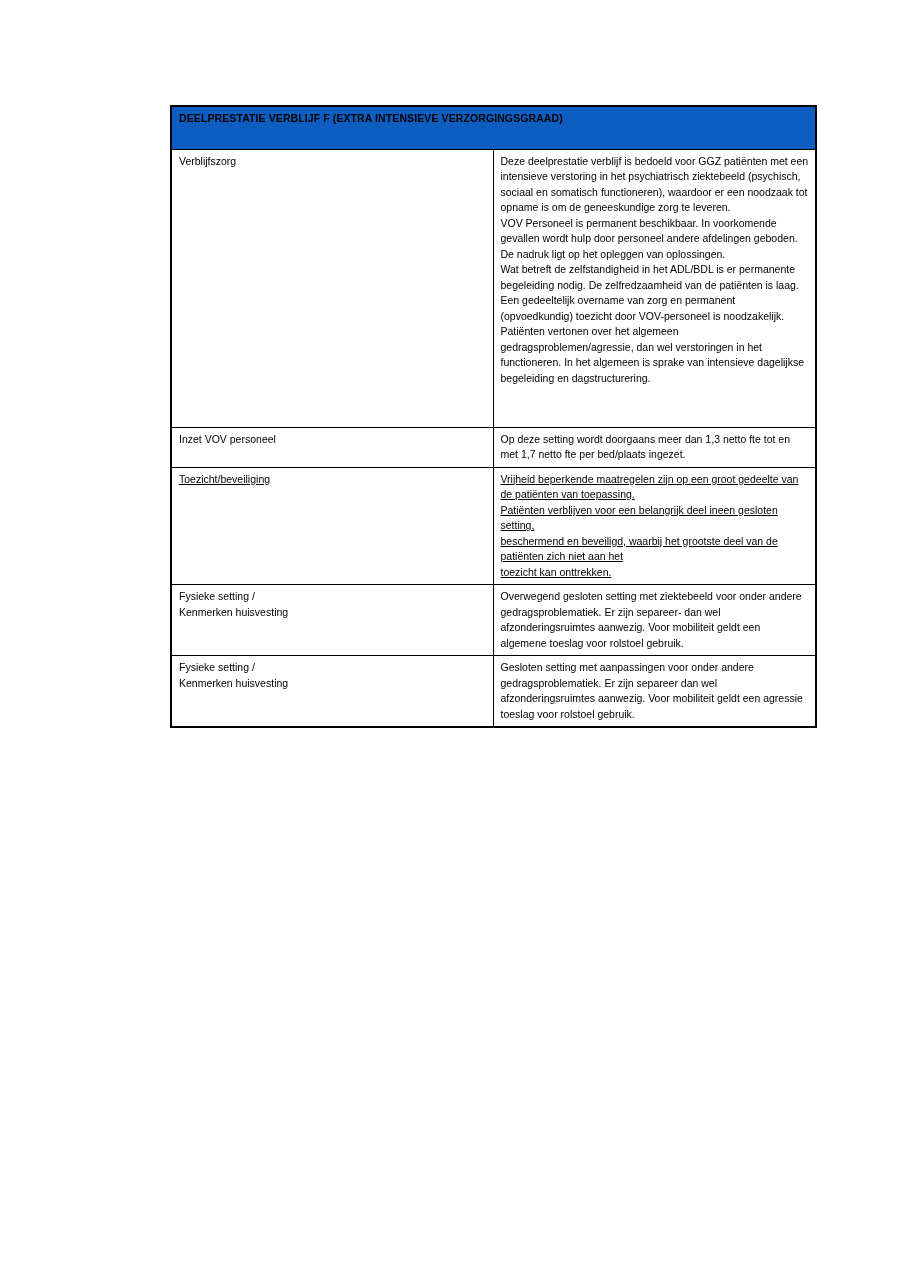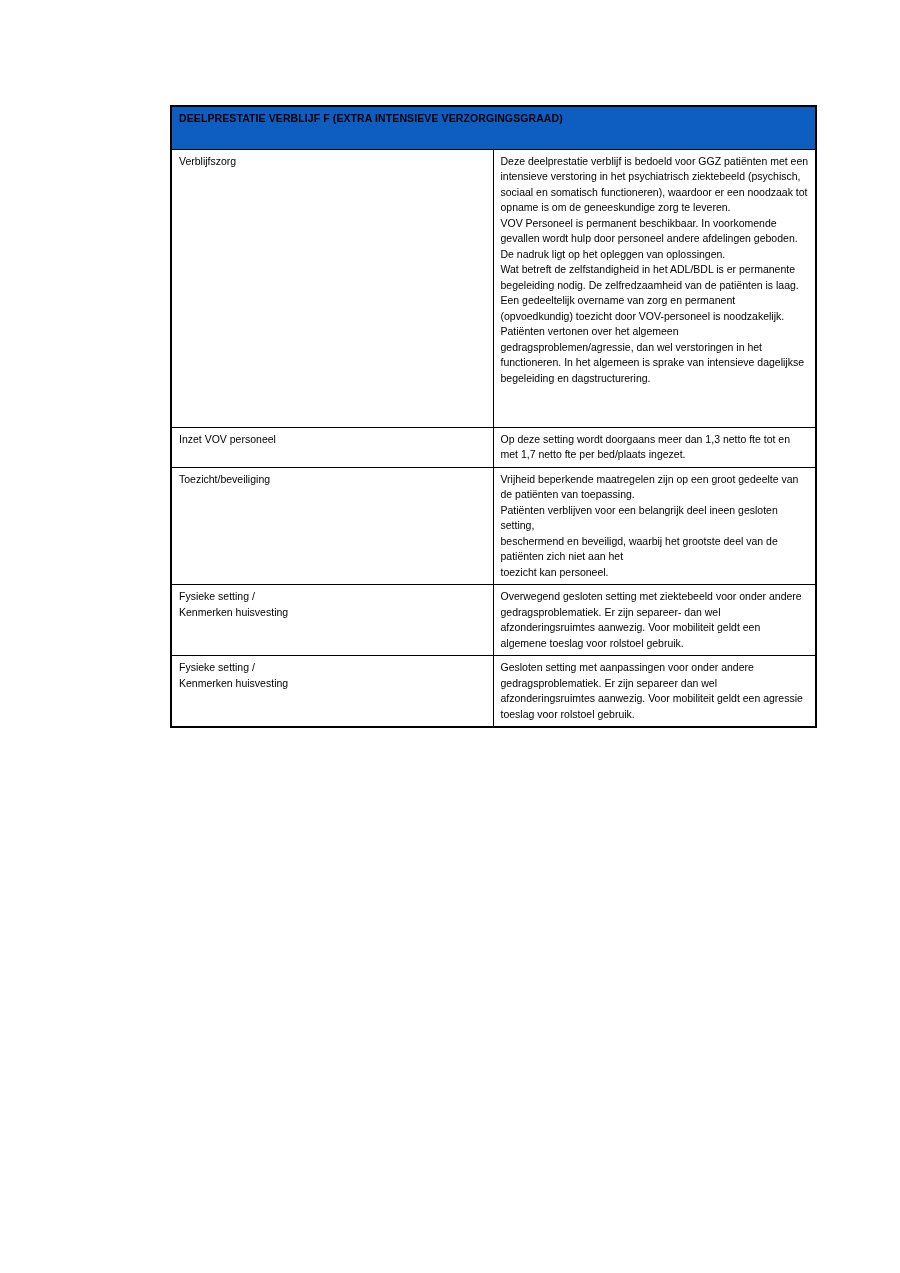--- a/index.html
+++ b/index.html
@@ -45,21 +45,21 @@
     font-weight: bold;
     font-size: 11px;
     height: 43px;
     padding: 8px 8px 4px 7px;
     letter-spacing: 0.1px;
     white-space: normal;
   }
   tr.row-0 td { height: 278px; }
   tr.row-1 td { height: 38px; margin-left: 16px; }
   tr.row-2 td { height: 37px; }
-  tr.row-3 td { height: 110px; }
+  tr.row-3 td { height: 110px; text-decoration: underline; }
   tr.row-4 td { height: 69px; }
   tr.row-5 td { height: 68px; }
 </style>
 </head>
 <body>
 
 <div class="page">
   <table class="doc-table">
     <colgroup>
       <col class="col-label">
@@ -77,21 +77,21 @@
       </tr>
       <tr class="row-1">
         <td class="label-cell">Inzet VOV personeel</td>
         <td class="content-cell">Op deze setting wordt doorgaans meer dan 1,3 netto fte tot en met 1,7 netto fte per bed/plaats ingezet.</td>
       </tr>
       <tr class="row-3">
         <td class="label-cell">Toezicht/beveiliging</td>
         <td class="content-cell">Vrijheid beperkende maatregelen zijn op een groot gedeelte van de patiënten van toepassing.
 Patiënten verblijven voor een belangrijk deel ineen gesloten setting,
 beschermend en beveiligd, waarbij het grootste deel van de patiënten zich niet aan het
-toezicht kan personeel.</td>
+toezicht kan onttrekken.</td>
       </tr>
       <tr class="row-4">
         <td class="label-cell">Fysieke setting /
 Kenmerken huisvesting</td>
         <td class="content-cell">Overwegend gesloten setting met ziektebeeld voor onder andere gedragsproblematiek. Er zijn separeer- dan wel afzonderingsruimtes aanwezig. Voor mobiliteit geldt een algemene toeslag voor rolstoel gebruik.</td>
       </tr>
       <tr class="row-5">
         <td class="label-cell">Fysieke setting /
 Kenmerken huisvesting</td>
         <td class="content-cell">Gesloten setting met aanpassingen voor onder andere gedragsproblematiek. Er zijn separeer dan wel afzonderingsruimtes aanwezig. Voor mobiliteit geldt een agressie toeslag voor rolstoel gebruik.</td>

